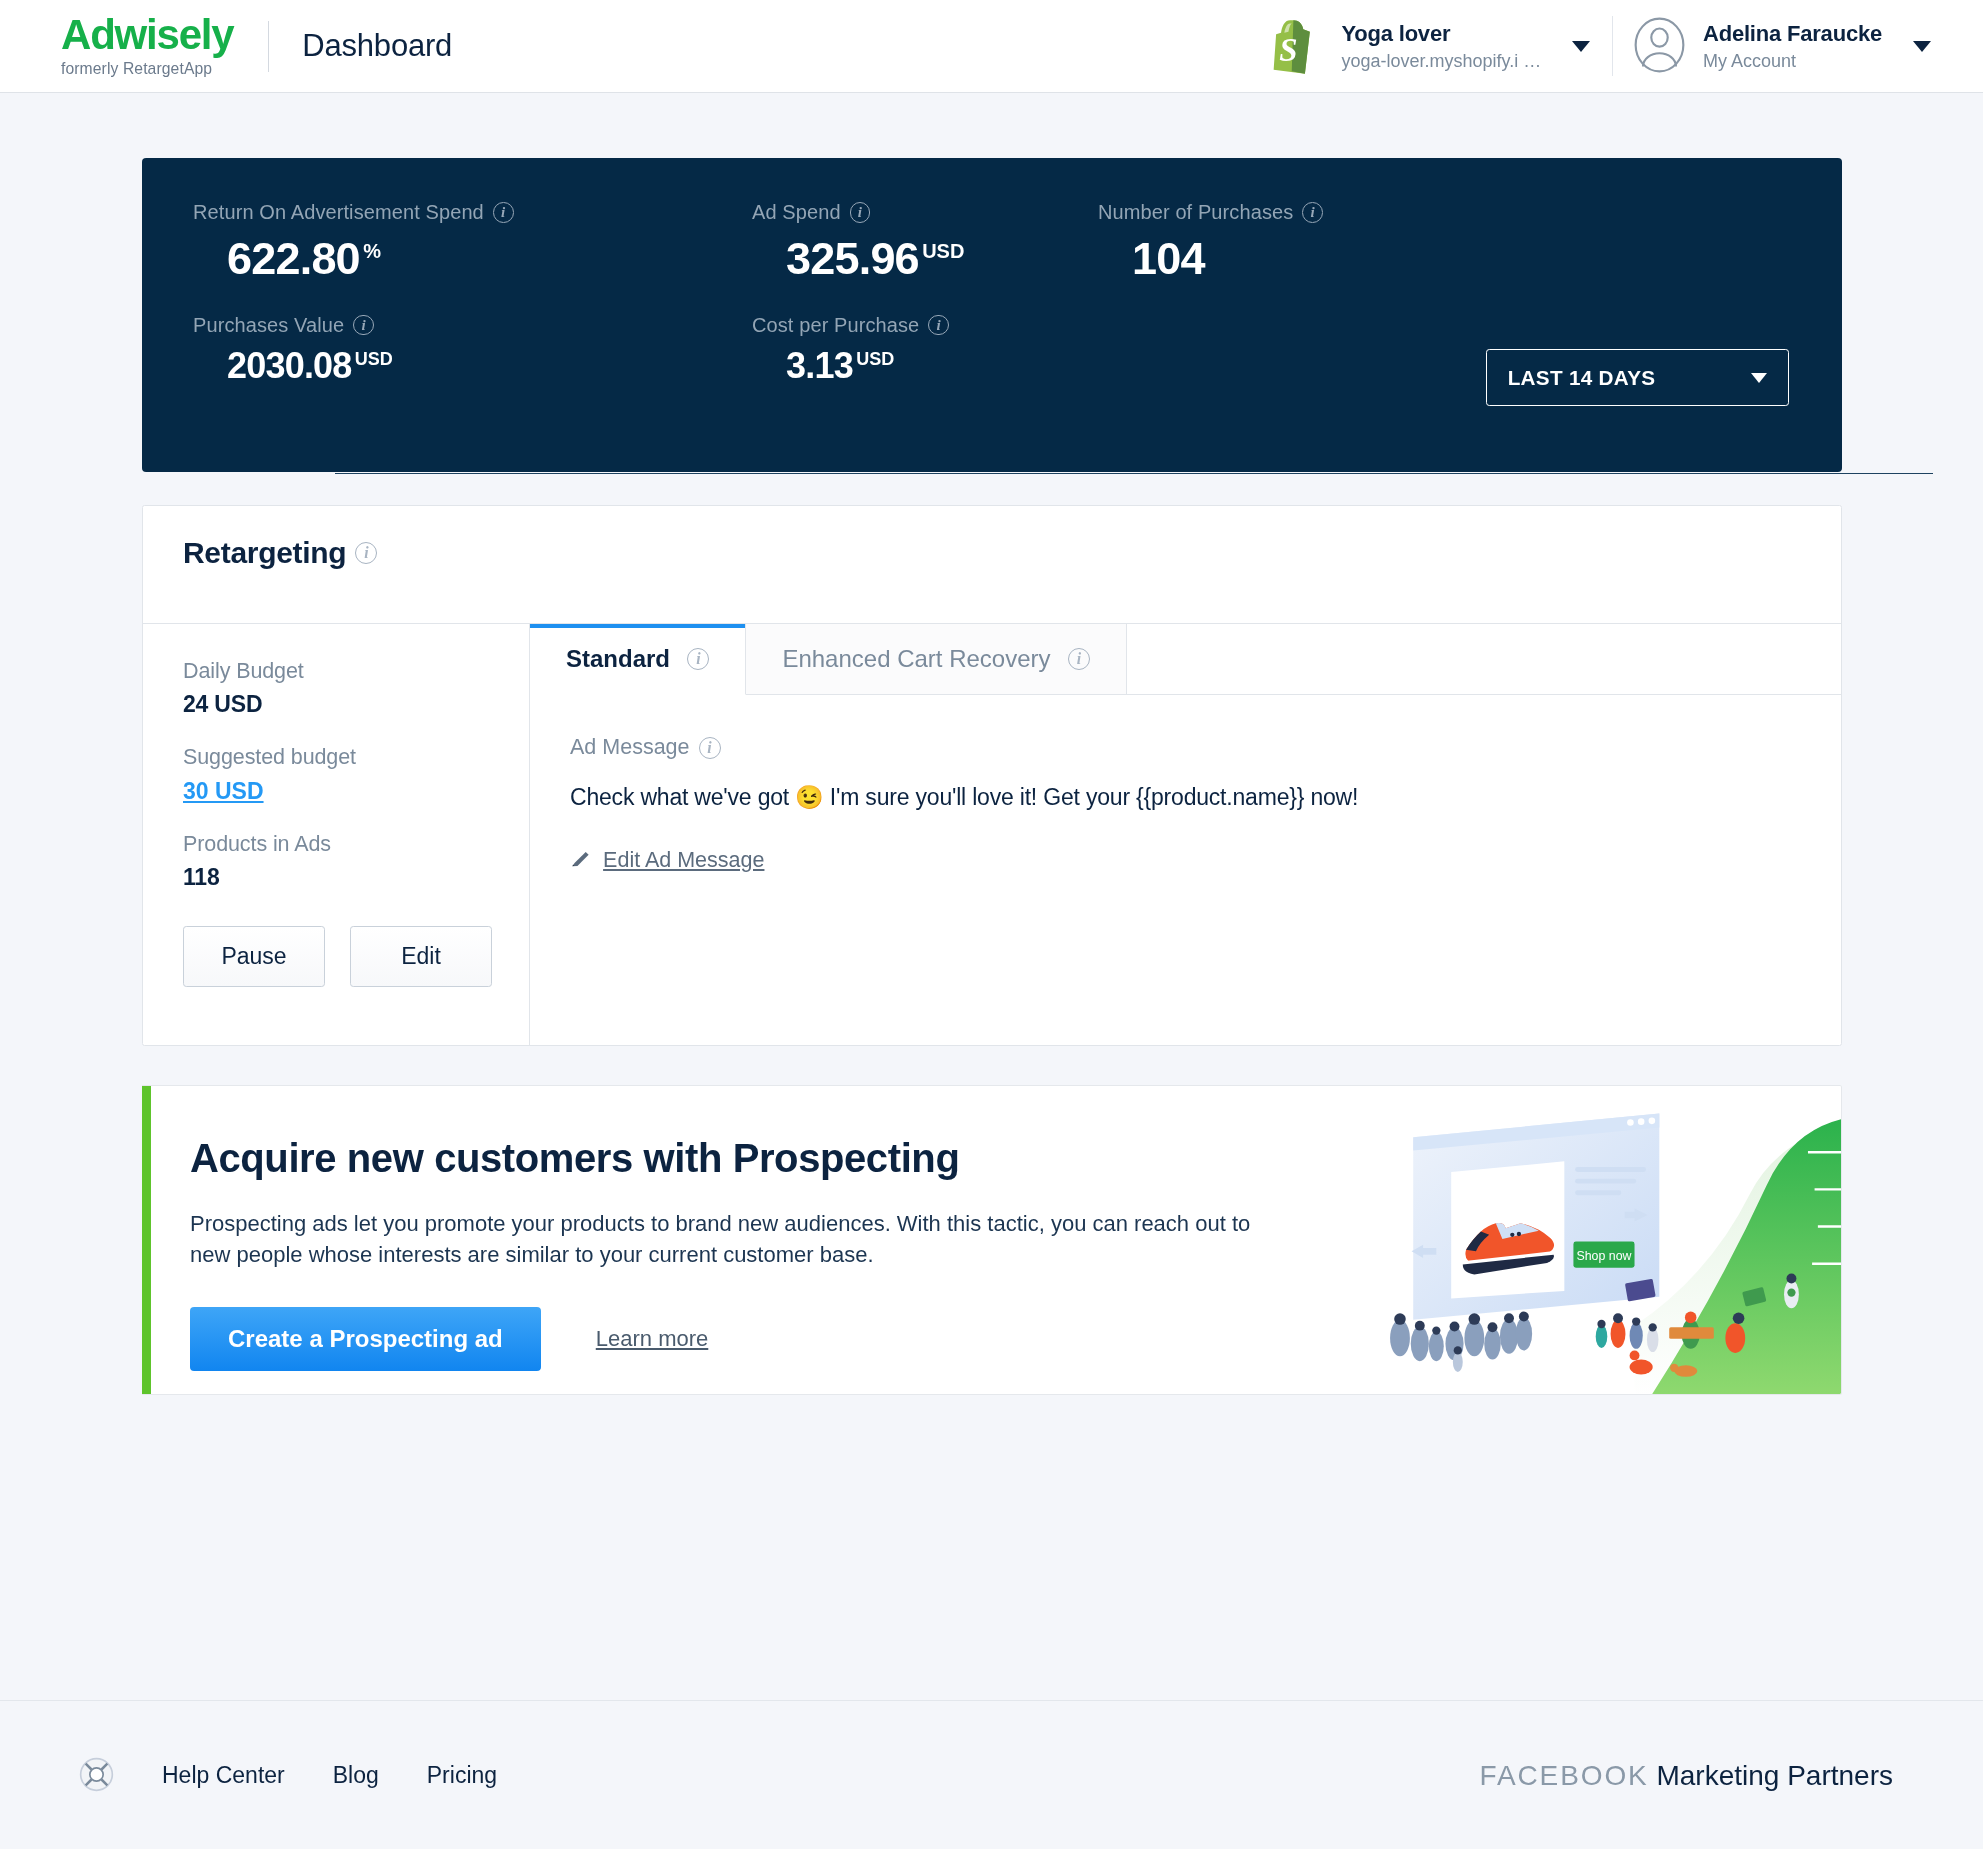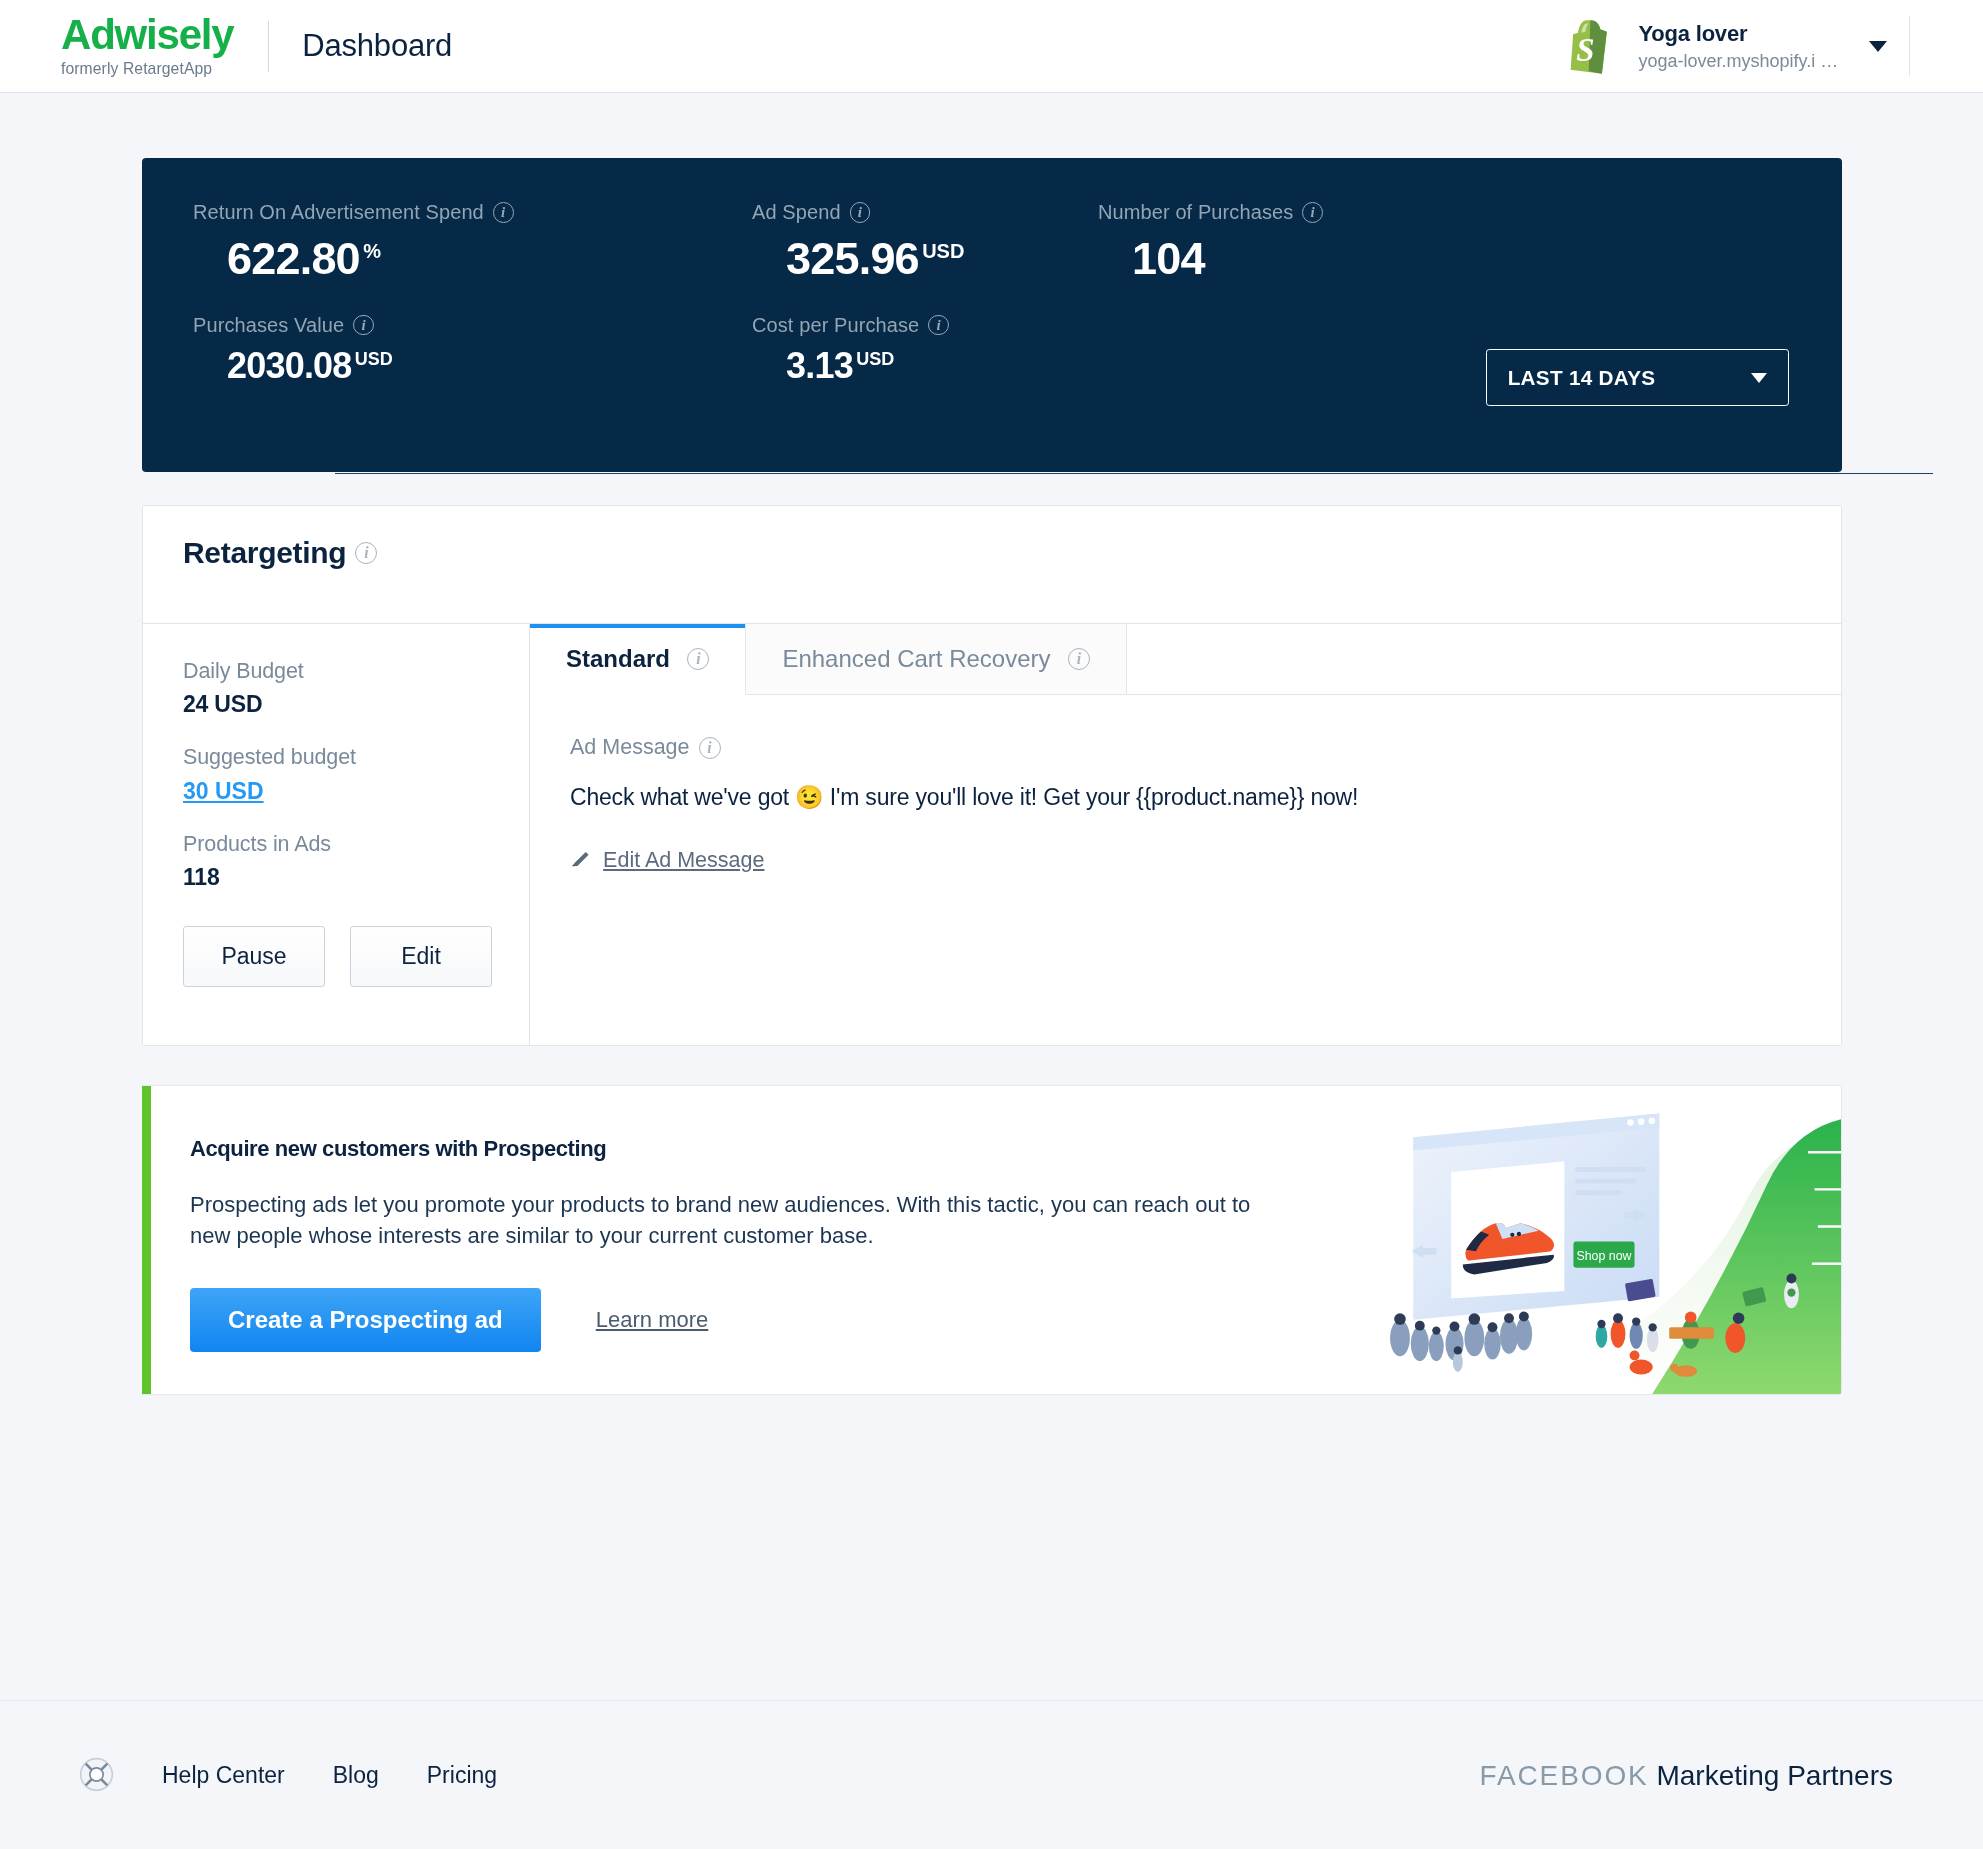--- a/index.html
+++ b/index.html
@@ -113,21 +113,21 @@
   .edit-link-text { font-size: 21.5px; color: #5b6b7d; text-decoration: underline; margin-left: 11.6px; }
 
   
   .prospect {
     position: absolute; left: 142px; top: 1085px; width: 1700px; height: 310px;
     background: #ffffff; border: 0.8px solid #e5e8ec; border-left: 0; border-radius: 0 2.5px 2.5px 0;
     overflow: hidden;
   }
   .prospect-bar { position: absolute; left: 0; top: 0; width: 9px; height: 310px; background: #5ec42c; }
   .p-content { padding: 50px 0 0 48px; position: relative; z-index: 2; }
-  .p-title { font-size: 22px; font-weight: bold; color: #0c2340; letter-spacing: -0.4px; }
+  .p-title { font-size: 40px; font-weight: bold; color: #0c2340; letter-spacing: -0.4px; }
   .p-text { font-size: 22px; color: #1c3551; margin-top: 26.5px; line-height: 1.45; max-width: 1075px; }
   .p-actions { display: flex; align-items: center; margin-top: 36px; }
   .btn-primary {
     height: 64px; padding: 0 38px; border: 0; border-radius: 4.1px;
     background: linear-gradient(#3ea5f7, #1185f0);
     color: #ffffff; font-size: 24px; font-weight: bold; cursor: pointer;
     font-family: "Liberation Sans", sans-serif;
   }
   .learn-more { font-size: 22px; color: #4a5b6d; text-decoration: underline; margin-left: 55px; cursor: pointer; }
   .illus { position: absolute; right: 0; top: 0; width: 479px; height: 310px; z-index: 1; }
@@ -172,20 +172,34 @@
         </span>
         <div class="hr-texts">
           <div class="hr-title">Yoga lover</div>
           <div class="hr-sub">yoga-lover.myshopify.i …</div>
         </div>
         <div class="caret"></div>
       </div>
 
       <div class="hdr-sep"></div>
 
+      <div class="hr-item">
+        <span>
+          <svg width="51" height="56" viewBox="0 0 62 68">
+            <ellipse cx="31" cy="34" rx="29" ry="32" fill="none" stroke="#8b98a6" stroke-width="2.6"></ellipse>
+            <ellipse cx="31" cy="25" rx="10" ry="11" fill="none" stroke="#8b98a6" stroke-width="2.6"></ellipse>
+            <path d="M11 60 a20 16 0 0 1 40 0" fill="none" stroke="#8b98a6" stroke-width="2.6"></path>
+          </svg>
+        </span>
+        <div class="hr-texts">
+          <div class="hr-title">Adelina Faraucke</div>
+          <div class="hr-sub">My Account</div>
+        </div>
+        <div class="caret"></div>
+      </div>
     </div>
   </div>
 
   <div class="stats">
     <div class="stats-row r1">
       <div class="stat" style="width:559px">
         <div class="stat-label">
           <span>Return On Advertisement Spend</span>
           <span class="info-i dark">i</span>
         </div>

